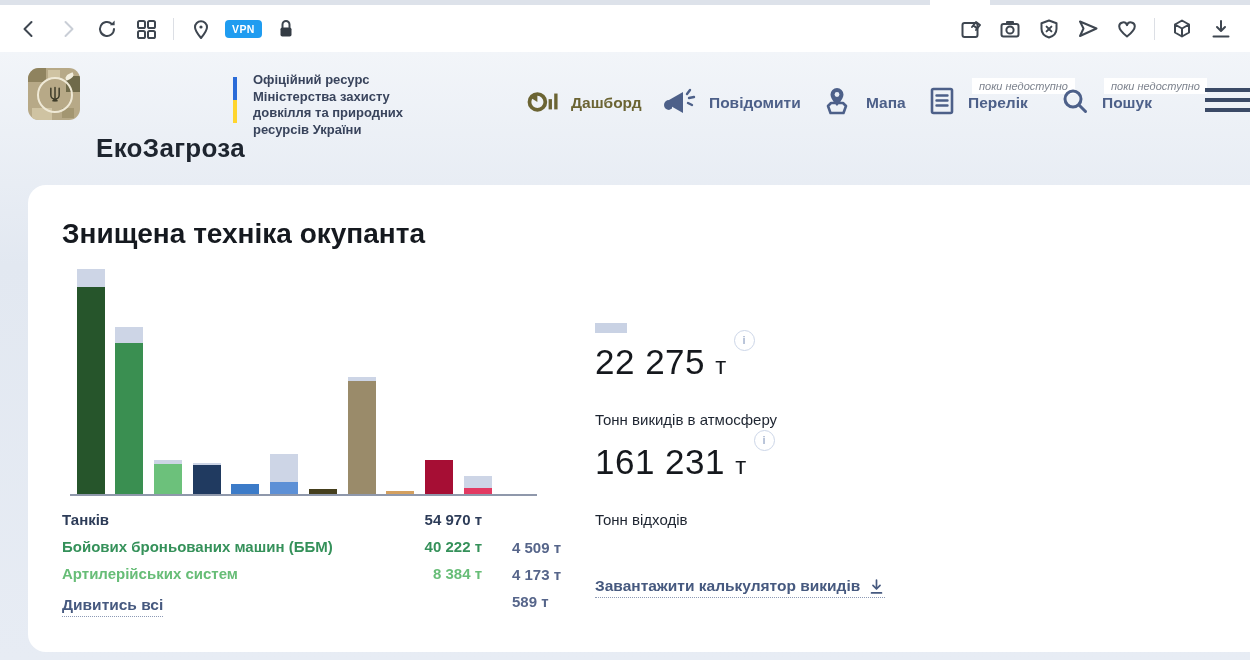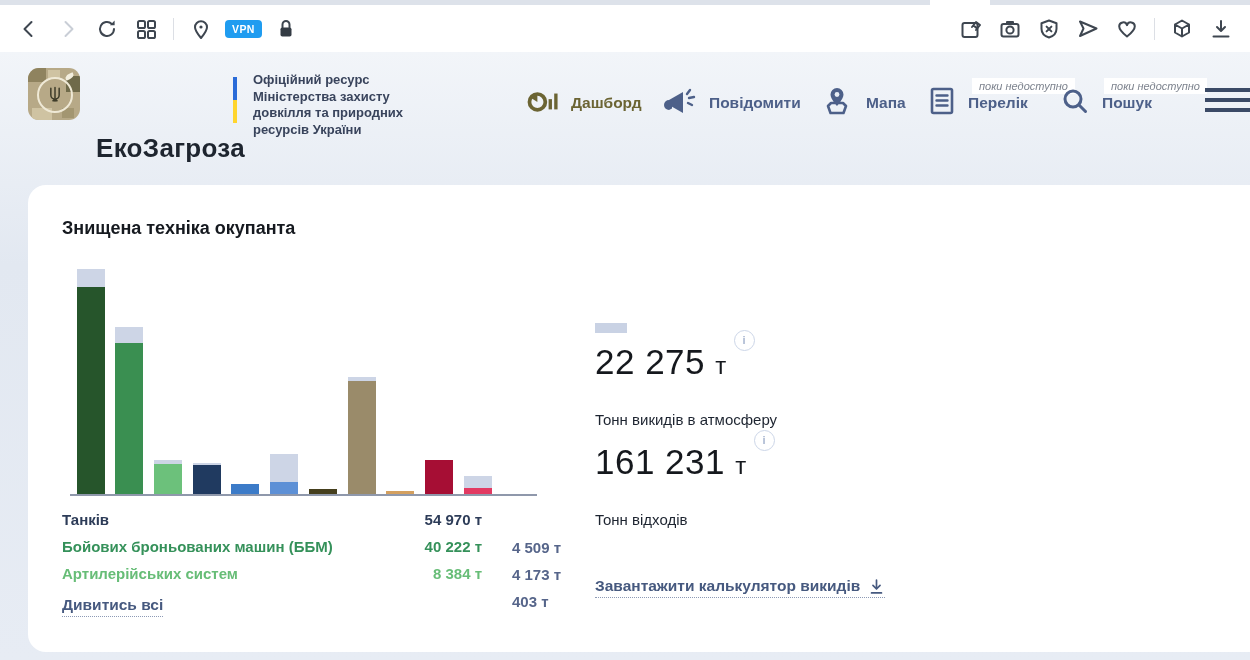--- a/index.html
+++ b/index.html
@@ -42,21 +42,21 @@
             font-size:15.5px;font-weight:600;color:#4d6089;cursor:pointer;}
   .nav-item.active{color:#6b6433;}
   .nav-badge{position:absolute;top:26px;background:#fff;font-size:11px;color:#7d838e;
              padding:2px 7px;white-space:nowrap;font-style:italic;}
   .hamburger{position:absolute;left:1205px;top:36px;width:55px;cursor:pointer;}
   .hamburger div{height:3.5px;background:#3b4a66;margin-bottom:6.5px;}
 
   
   .card{position:absolute;left:28px;top:133px;width:1222px;height:467px;background:#fff;
         border-radius:18px 0 0 18px;}
-  .card-title{position:absolute;left:34px;top:33px;font-size:18px;font-weight:700;color:#15191f;text-align:center;}
+  .card-title{position:absolute;left:34px;top:33px;font-size:28px;font-weight:700;color:#15191f;text-align:center;}
 
   .chart{position:absolute;left:42px;top:82px;width:467px;height:229px;}
   .axis{position:absolute;left:0;right:0;bottom:0;height:2px;background:#8f98ab;}
   .bar{position:absolute;bottom:2px;width:28px;display:flex;flex-direction:column;}
   .bar .cap{width:100%;}
   .bar .main{width:100%;}
 
   .t-row{position:absolute;left:34px;width:520px;height:20px;font-size:15px;font-weight:600;}
   .t-label{position:absolute;left:0;text-align:center;}
   .t-v1{position:absolute;left:280px;width:140px;text-align:right;}
@@ -311,21 +311,21 @@
         <span class="t-v2">4 509 т</span>
       </div>
       <div class="t-row" style="top:353px;">
         <span class="t-label" style="color: rgb(53, 145, 90);">Бойових броньованих машин (ББМ)</span>
         <span class="t-v1" style="color: rgb(53, 145, 90);">40 222 т</span>
         <span class="t-v2">4 173 т</span>
       </div>
       <div class="t-row" style="top:380px;">
         <span class="t-label" style="color: rgb(103, 189, 119);">Артилерійських систем</span>
         <span class="t-v1" style="color: rgb(103, 189, 119);">8 384 т</span>
-        <span class="t-v2">403 т</span>
+        <span class="t-v2">589 т</span>
       </div>
 
       <div class="see-all">
         <span class="link">Дивитись всі</span>
       </div>
 
       <div class="stat" style="left:567px;top:138px;">
         <div class="stat-swatch"></div>
         <div class="stat-num">
           <span>22 275</span>

